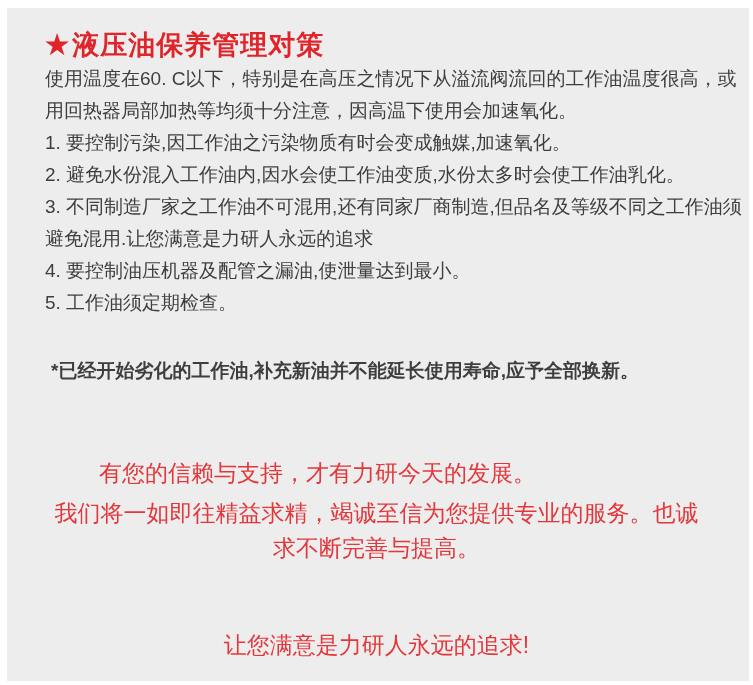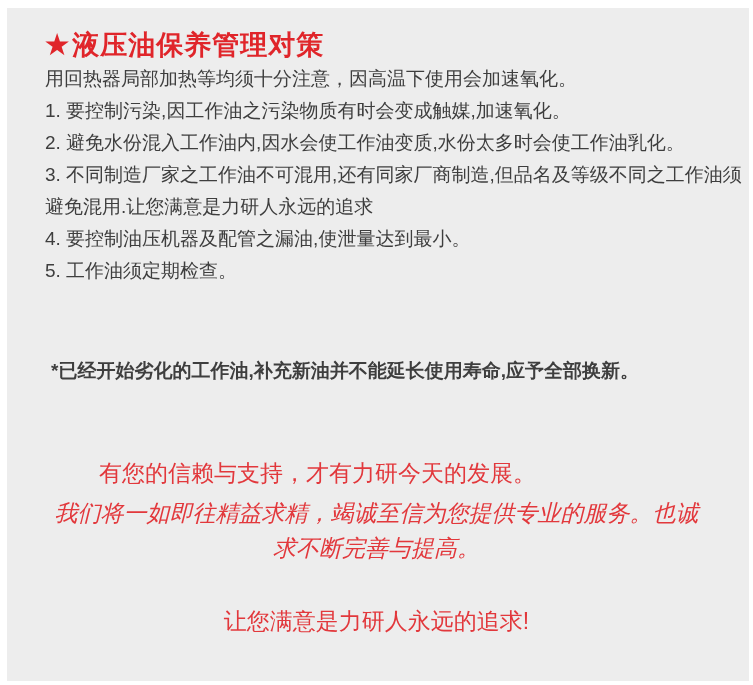--- a/index.html
+++ b/index.html
@@ -57,43 +57,43 @@
     white-space: nowrap;
   }
   .footer-paragraph {
     position: absolute;
     left: 0; width: 753px;
     top: 496px;
     text-align: center;
     font-size: 23px;
     line-height: 35px;
     color: #e2383c;
-    font-style: italic;
   }
   .footer-paragraph .p-line { white-space: nowrap; }
   .slogan {
     position: absolute;
     left: 0; width: 753px;
-    top: 606px;
+    top: 630px;
     text-align: center;
     font-size: 23px;
     color: #e2383c;
     white-space: nowrap;
   }
 </style>
 </head>
 <body>
 
 <div class="panel"></div>
 
 <div class="title">
   <span class="star">★</span><span>液压油保养管理对策</span>
 </div>
 
 <div class="body-lines">
+  <div class="body-line">使用温度在60. C以下，特别是在高压之情况下从溢流阀流回的工作油温度很高，或</div>
   <div class="body-line">用回热器局部加热等均须十分注意，因高温下使用会加速氧化。</div>
   <div class="body-line">1. 要控制污染,因工作油之污染物质有时会变成触媒,加速氧化。</div>
   <div class="body-line">2. 避免水份混入工作油内,因水会使工作油变质,水份太多时会使工作油乳化。</div>
   <div class="body-line">3. 不同制造厂家之工作油不可混用,还有同家厂商制造,但品名及等级不同之工作油须</div>
   <div class="body-line">避免混用.让您满意是力研人永远的追求</div>
   <div class="body-line">4. 要控制油压机器及配管之漏油,使泄量达到最小。</div>
   <div class="body-line">5. 工作油须定期检查。</div>
 </div>
 
 <div class="note">*已经开始劣化的工作油,补充新油并不能延长使用寿命,应予全部换新。</div>

